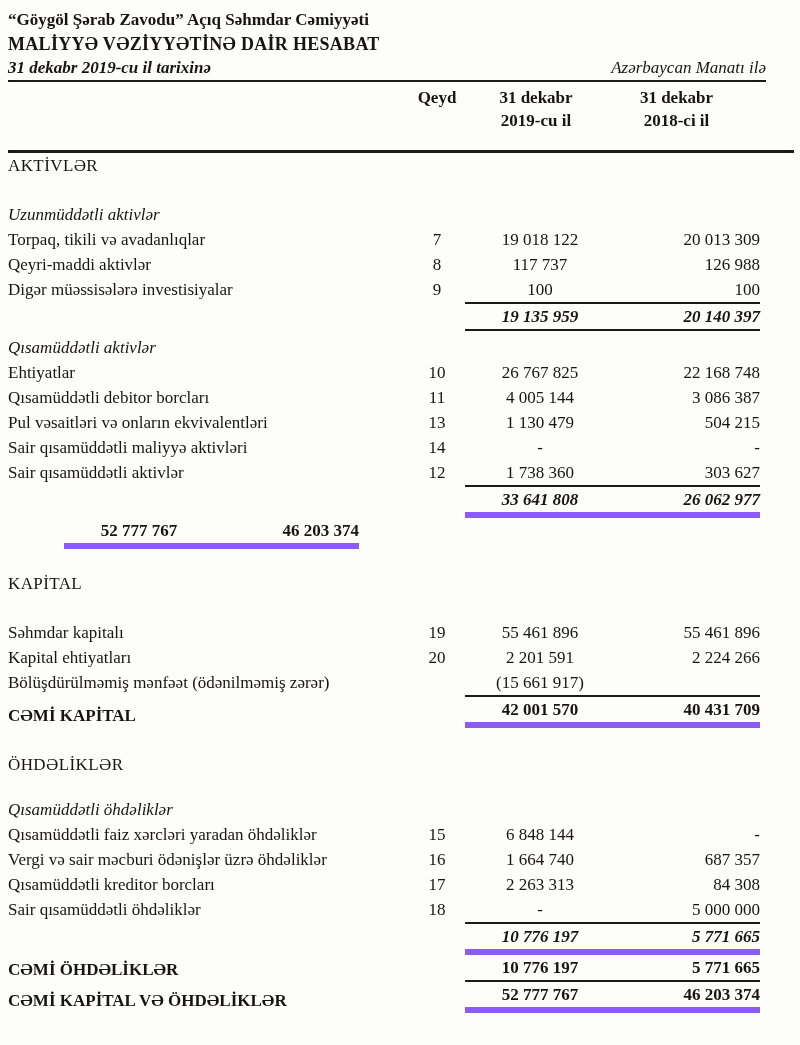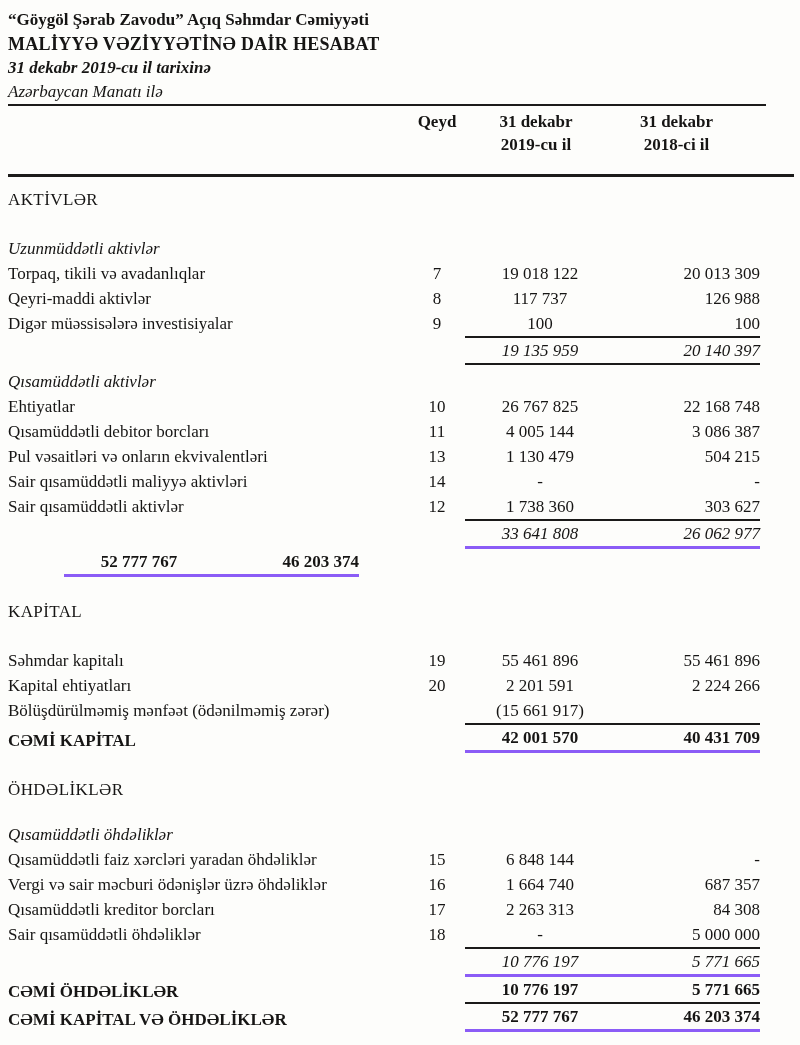--- a/index.html
+++ b/index.html
@@ -10,21 +10,21 @@
     color:#161514;
     font-family:"Liberation Serif", serif;
     font-size:17px;
     overflow:hidden;
   }
   .page { padding:8px 0 0 8px; width:764px; }
 
   
   .company { font-weight:bold; font-size:17px; line-height:24px; }
   .report-title { font-weight:bold; font-size:18px; line-height:24px; letter-spacing:.3px; }
-  .date-row { display:flex; justify-content:center; width:758px; line-height:24px;flex-direction:column; }
+  .date-row { display:flex; justify-content:space-between; width:758px; line-height:24px; }
   .as-of { font-weight:bold; font-style:italic; }
   .currency { font-style:italic; }
   .rule1 { width:758px; border-top:2px solid #1c1b1a; }
   .rule2 { width:786px; border-top:3px solid #1c1b1a; }
 
   
   .row { display:flex; align-items:flex-end; line-height:25px; }
   .lbl { flex:1; }
   .qeyd { width:56px; text-align:center; }
   .nums { width:295px; margin-right:4px; display:flex; }
@@ -32,28 +32,28 @@
   .v2 { width:145px; text-align:right; }
 
   
   .colhead { align-items:flex-start; margin-top:4px; margin-bottom:18px; line-height:23px; }
   .colhead .qeyd, .colhead .v1, .colhead .v2 { font-weight:bold; }
   .colhead .v1, .colhead .v2 { text-align:center; }
   .colhead .v1 { padding-right:8px; }
   .colhead .v2 { padding-right:22px; }
 
   
-  .section { margin-top:10px; margin-bottom:24px; letter-spacing:.4px; }
+  .section { margin-bottom:24px; letter-spacing:.4px; }
   .subheader .lbl { font-style:italic; }
-  .subtotal .v1, .subtotal .v2 { font-weight:normal; font-style:italic; }
+  .subtotal .v1, .subtotal .v2 { font-weight:bold; font-style:italic; }
   .total .lbl, .total .v1, .total .v2 { font-weight:bold; }
 
   .bt2 { border-top:2px solid #1b1a19; }
   .bb2 { border-bottom:2px solid #1b1a19; }
-  .bb3 { border-bottom:3px solid #8b5cf6; }
+  .bb3 { border-bottom:6px solid #8b5cf6; }
 
   .mb4 { margin-bottom:4px; }
   .gap-kapital { margin-top:22px; margin-bottom:24px; }
   .gap-ohdelik { margin-top:24px; margin-bottom:20px; }
 </style>
 </head>
 <body>
 
 <div class="page">
 

